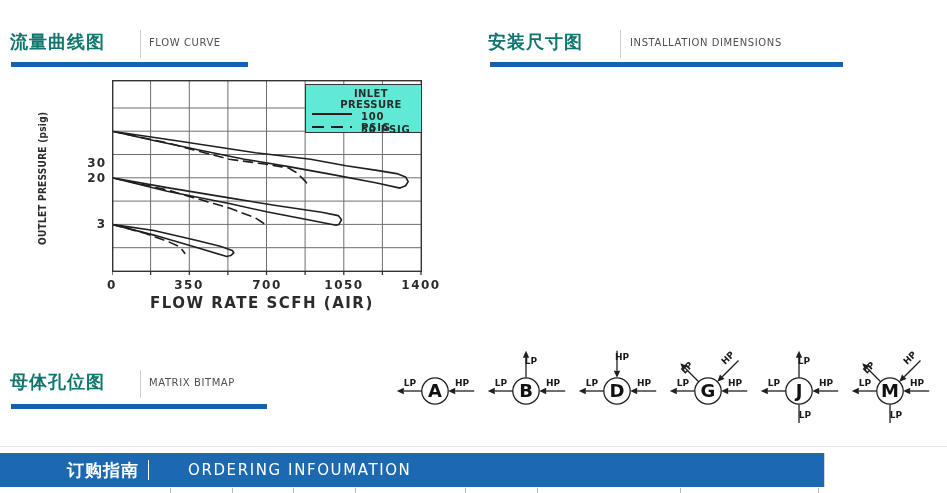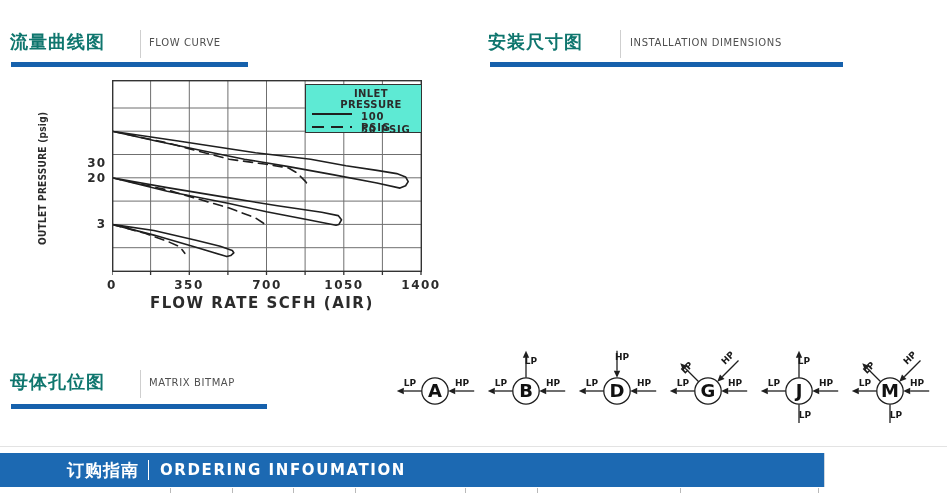--- a/index.html
+++ b/index.html
@@ -40,21 +40,21 @@
   #matrix-row{position:absolute;left:393px;top:345px;display:flex;gap:5px;}
   
   .pre-banner-line{position:absolute;left:0;top:446px;width:947px;height:1px;background:#e3e3e3;}
   #banner{
     position:absolute;left:0;top:453px;width:825px;height:34px;
     background:var(--banner);display:flex;align-items:center;
     border-right:1px solid #cdd6df;box-sizing:border-box;
   }
   .banner-zh{color:#fff;font-size:17px;font-weight:700;letter-spacing:1px;margin-left:67px;}
   .banner-sep{width:1px;height:20px;background:#ffffff;margin:0 11px 0 9px;}
-  .banner-en{color:#fff;font-size:15px;font-weight:700;letter-spacing:1.6px;}
+  .banner-en{color:#fff;font-size:15px;font-weight:400;letter-spacing:1.6px;margin-left:28px;}
   .table-tick{position:absolute;top:488px;width:1px;height:5px;background:#b9b9b9;}
 </style>
 </head>
 <body>
 
 <div class="abs" style="left:10px;top:28px;">
   <span class="sec-zh">流量曲线图</span>
 </div>
 <div class="abs vdiv" style="left:140px;top:30px;height:28px;"></div>
 <div class="abs sec-en" style="left:149px;top:37px;">FLOW CURVE</div>

